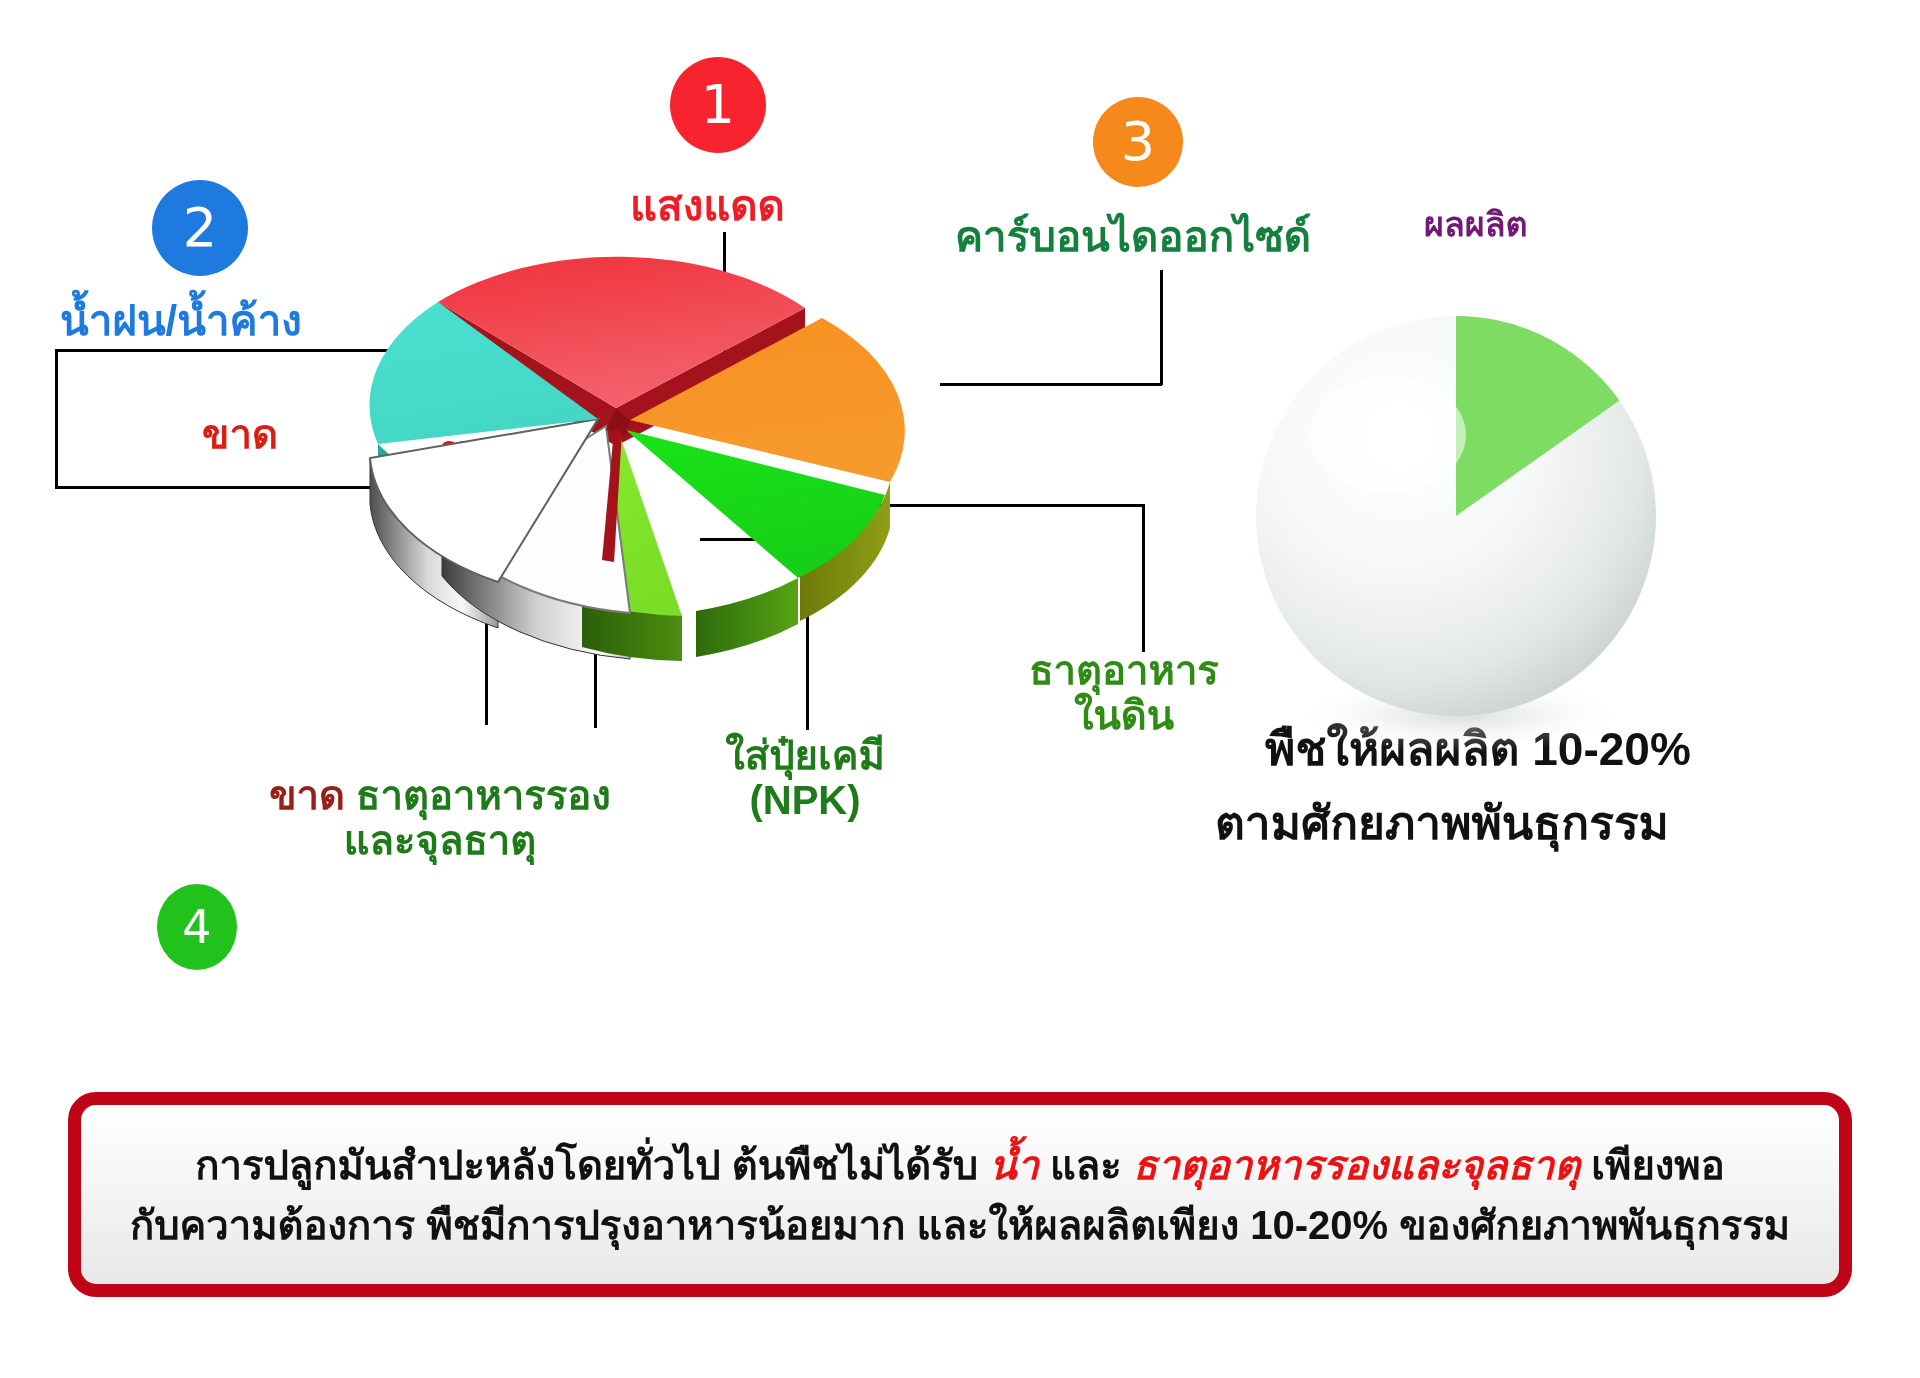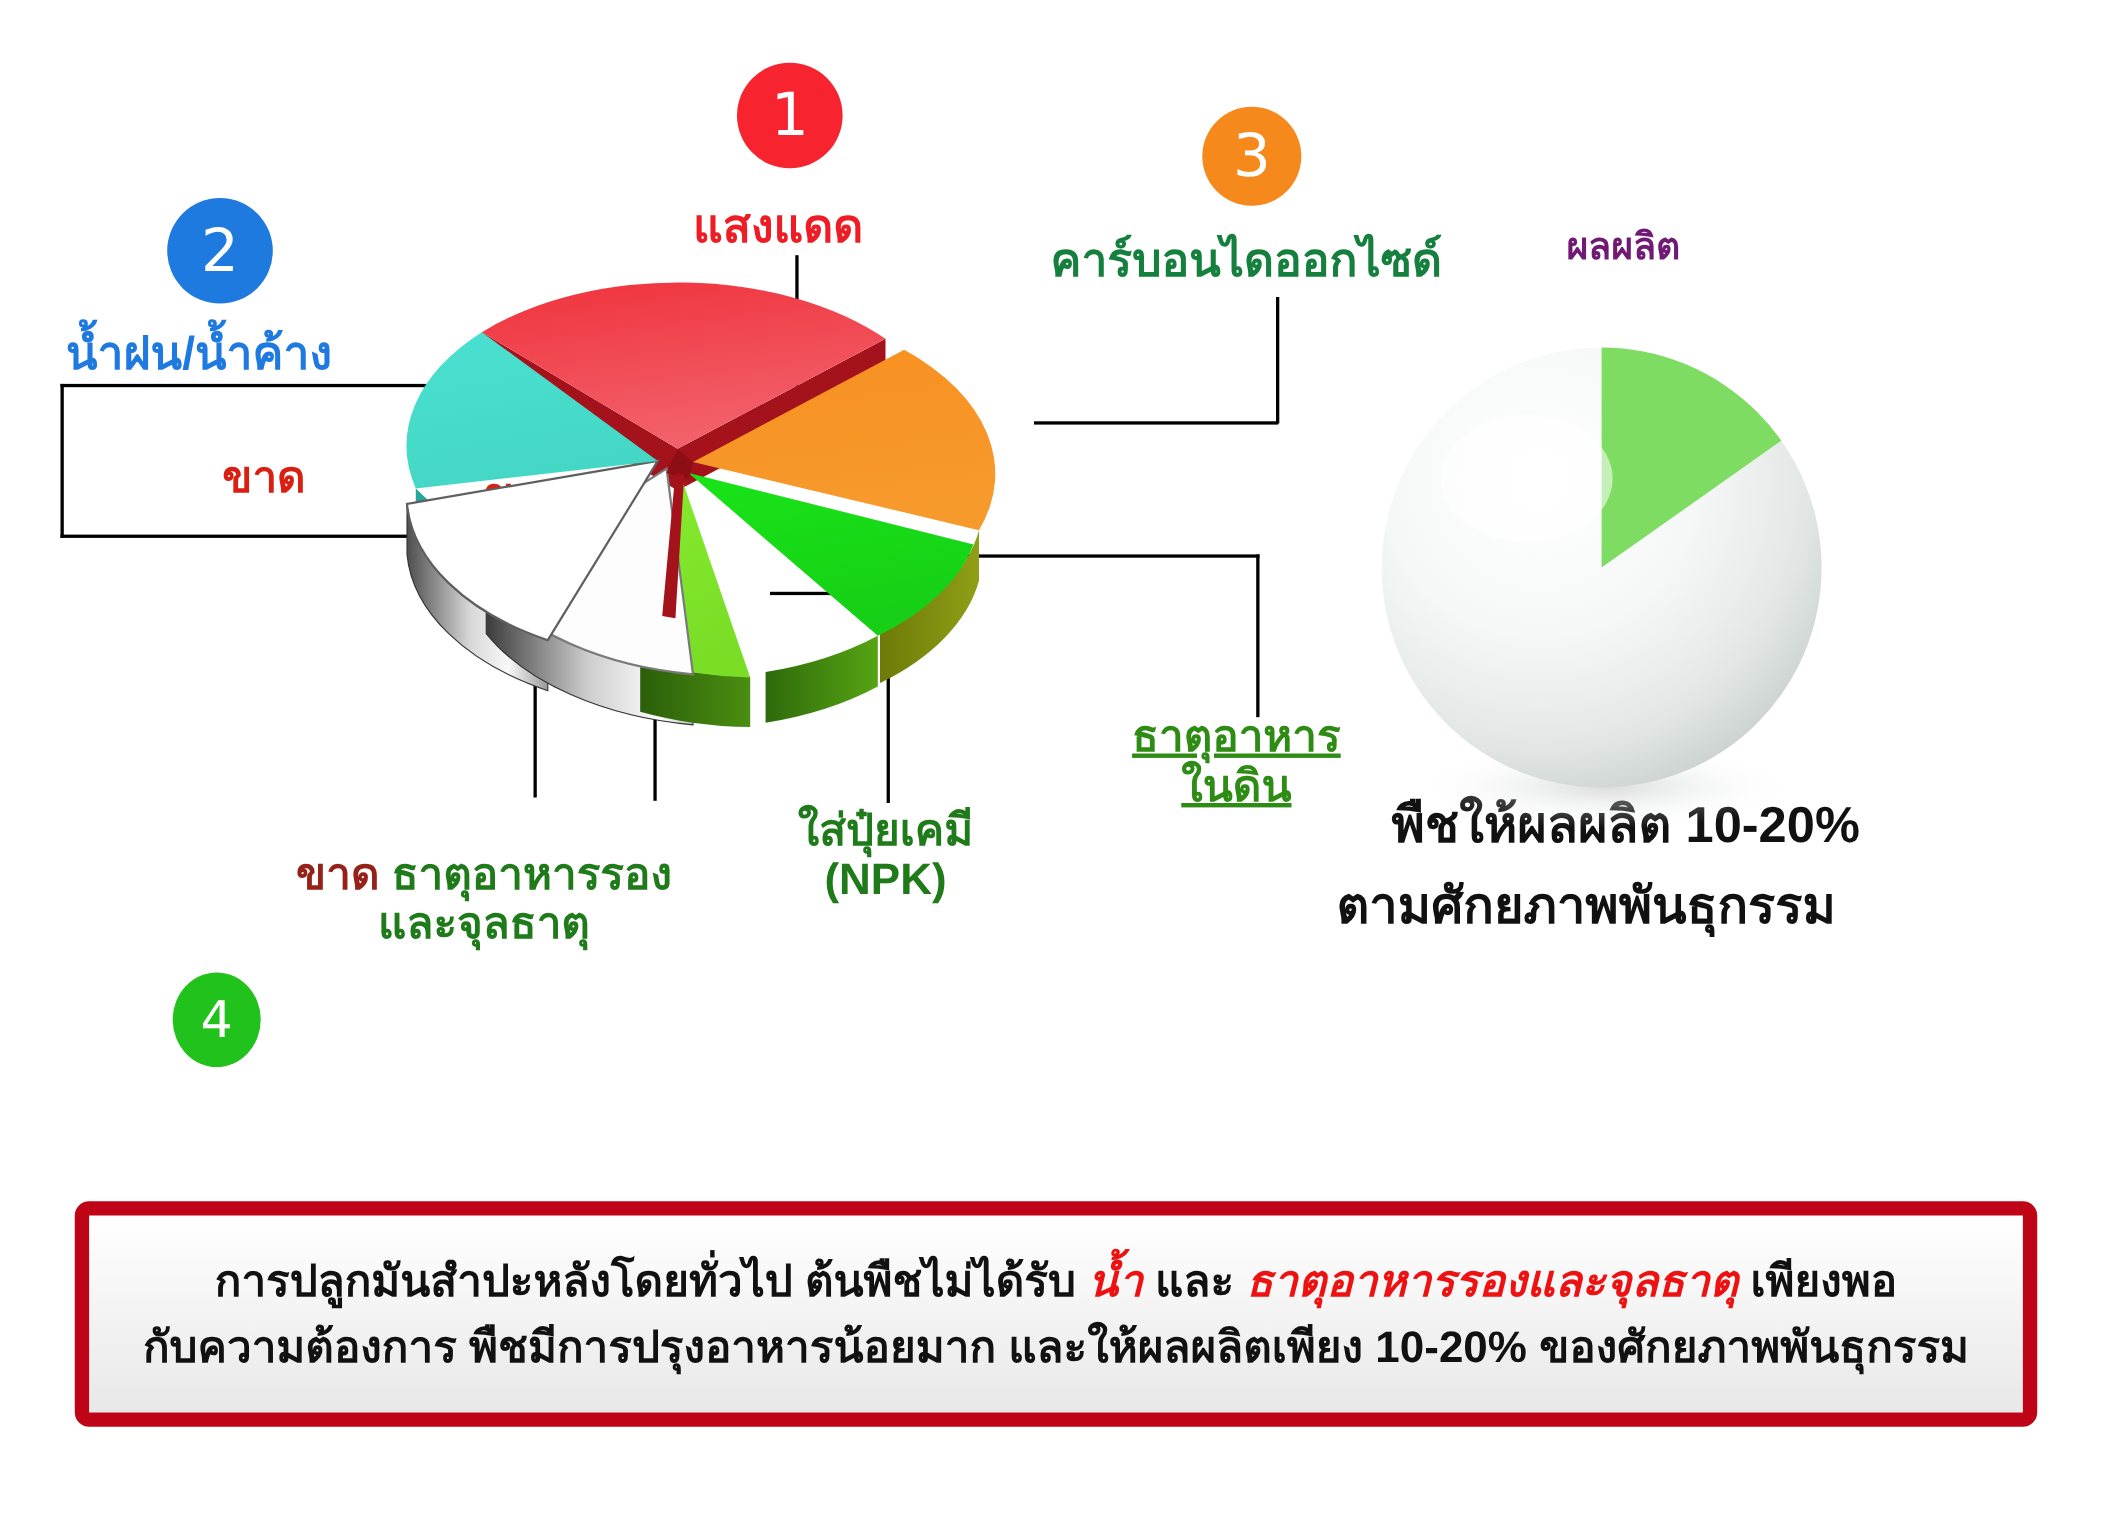--- a/index.html
+++ b/index.html
@@ -23,37 +23,37 @@
   #lbl-co2{left:955px;top:213px;color:#15803d;font-size:42px;}
   #lbl-yield-title{left:1424px;top:205px;color:#701a75;font-size:34px;}
 
   #lbl-irrig{left:75px;top:412px;width:330px;font-size:40px;text-align:center;}
   #lbl-irrig .kad{color:#d81f12;display:block;}
   #lbl-irrig .sub{color:#1f7ae0;display:block;}
 
   #lbl-kad-a{left:440px;top:428px;color:#d81f12;font-size:40px;}
   #lbl-kad-b{left:540px;top:483px;color:#d81f12;font-size:40px;}
 
-  #lbl-soil{left:1014px;top:648px;width:220px;text-align:center;color:#2e8b14;font-size:40px;text-decoration:underline;}
+  #lbl-soil{left:1014px;top:648px;width:220px;text-align:center;color:#2e8b14;font-size:40px;}
   #lbl-npk{left:690px;top:733px;width:230px;text-align:center;color:#1f7a1a;font-size:40px;}
   #lbl-micro{left:255px;top:738px;width:370px;text-align:center;font-size:40px;color:#1f7a1a;margin-top:35px;}
   #lbl-micro .kad{color:#962118;}
 
   #lbl-yield-1{left:1265px;top:712px;color:#111;font-size:46px;}
   #lbl-yield-2{left:1215px;top:786px;color:#111;font-size:46px;}
   .yield-line{position:absolute;white-space:nowrap;font-weight:bold;}
 
   
   .ln{position:absolute;background:#000;}
   .vl{width:3px;}
   .hl{height:3px;}
 
   
   #callout{position:absolute;left:68px;top:1092px;width:1784px;height:205px;
-           border:13px solid #c00418;border-radius:13px;
+           border:13px solid #c00418;border-radius:28px;
            background:linear-gradient(#ffffff,#e8e8e8);
            box-sizing:border-box;display:flex;flex-direction:column;
            align-items:center;justify-content:center;}
   .cline{white-space:nowrap;font-size:40px;font-weight:bold;color:#111;line-height:1.5;}
   .cred{color:#ee1111;font-style:italic;font-weight:bold;}
 
   svg{display:block;}
 </style>
 </head>
 <body>

